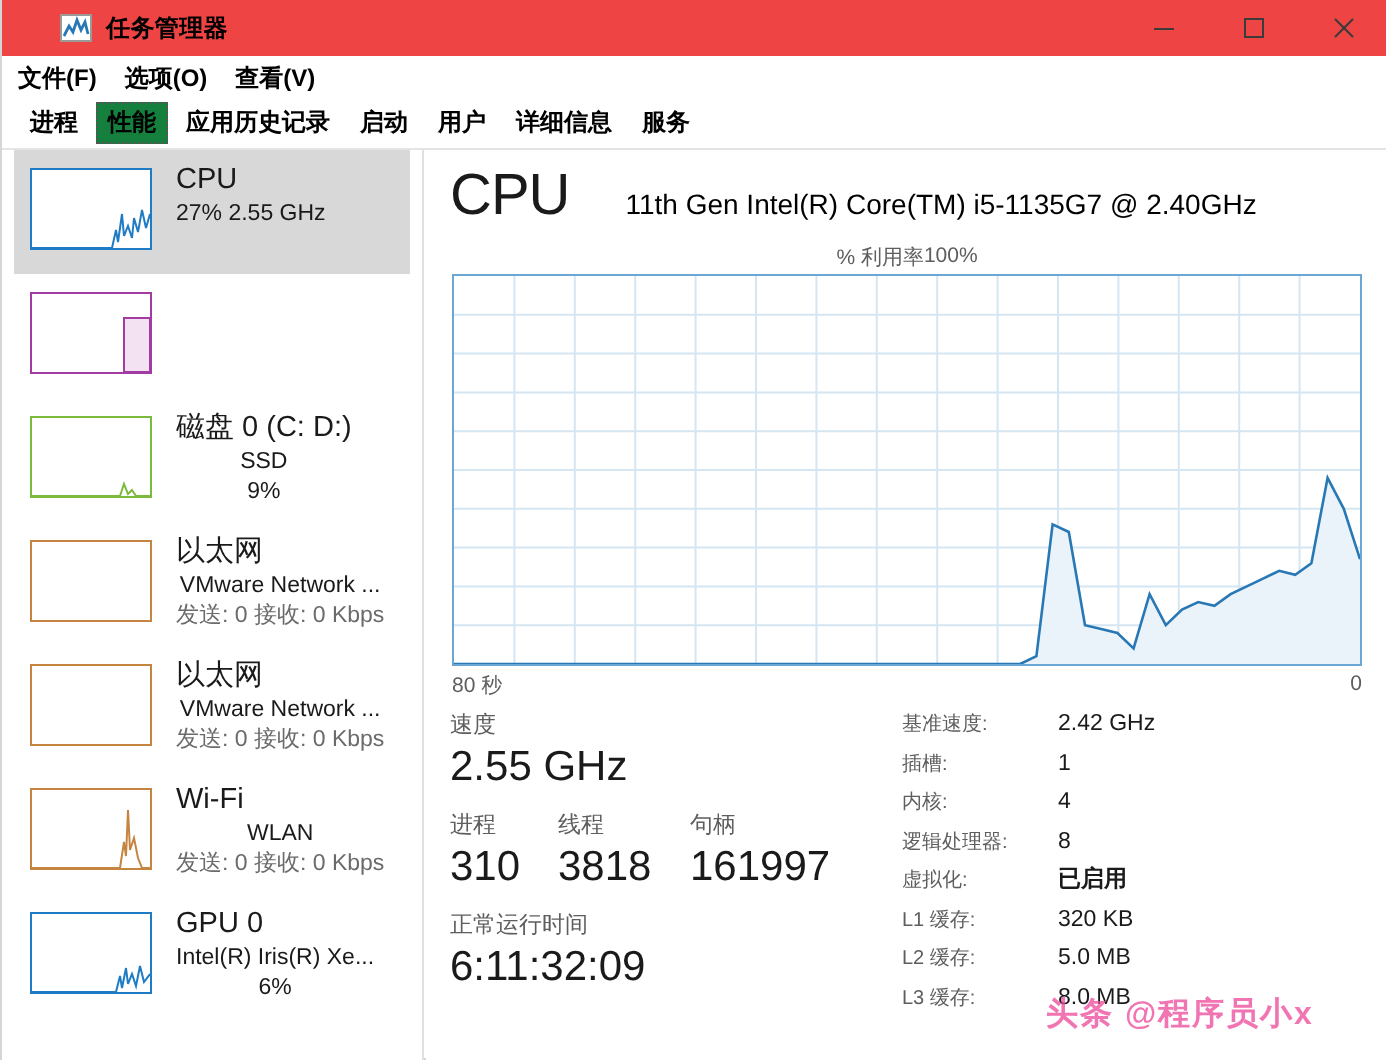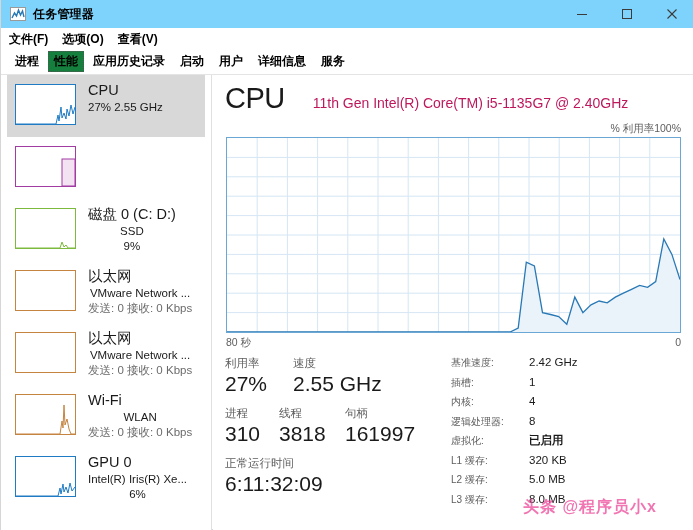--- a/index.html
+++ b/index.html
@@ -13,22 +13,22 @@
     position: relative;
     width: 693px; height: 530px;
     background: #ffffff;
     border: 1px solid #d6d6d6;
     border-top: none;
   }
 
   
   #titlebar {
     position: absolute; left: 0; top: 0; width: 693px; height: 28px;
-    background: #7dd3fc;
-    display: flex; align-items: center;
+    background: #ef4444;
+    display: flex; align-items: center; padding-left: 20px;
   }
   #title-left { display: flex; align-items: center; padding-left: 9px; }
   #app-icon { width: 16px; height: 16px; display: block; }
   #title-text {
     font-size: 12px; color: #000; margin-left: 7px; font-weight: bold;
     letter-spacing: 0.2px;
   }
   #winctrls { position: absolute; right: 0; top: 0; height: 28px; display: flex; }
   .wc {
     width: 45px; height: 28px; display: flex; align-items: center; justify-content: center;
@@ -103,25 +103,25 @@
   
   #main {
     position: absolute; left: 212px; top: 75px; width: 481px; height: 455px;
     background: #ffffff;
   }
   #cpu-head {
     position: absolute; left: 12px; top: 7px;
     display: flex; align-items: baseline;
   }
   #cpu-title { font-size: 29px; color: #1a1a1a; font-weight: normal; letter-spacing: -0.5px; }
-  #cpu-model { font-size: 14px; color: #be185d; margin-left: 28px; white-space: nowrap; }
+  #cpu-model { font-size: 14px; color: #000000; margin-left: 28px; white-space: nowrap; }
 
   #graph-labels {
     position: absolute; left: 13px; top: 47px; width: 455px;
-    display: flex; justify-content: flex-end;
+    display: flex; justify-content: center;
   }
   .glabel { font-size: 10.5px; color: #5e5e5e; }
 
   #graph-box {
     position: absolute; left: 13px; top: 62px; width: 455px; height: 196px;
     border: 1px solid #6ba7d4;
     background: #ffffff;
     overflow: hidden;
   }
   #graph-box svg { display: block; }
@@ -333,24 +333,20 @@
         </svg>
     </div>
 
     <div id="graph-foot">
       <span class="glabel">80 秒</span>
       <span class="glabel">0</span>
     </div>
 
     <div id="stats-left">
       <div class="stat-row">
-        <div class="stat-cell" style="width:68px">
-          <span class="stat-label">利用率</span>
-          <span class="stat-value">27%</span>
-        </div>
         <div class="stat-cell">
           <span class="stat-label">速度</span>
           <span class="stat-value">2.55 GHz</span>
         </div>
       </div>
       <div class="stat-row">
         <div class="stat-cell" style="width:54px">
           <span class="stat-label">进程</span>
           <span class="stat-value">310</span>
         </div>

